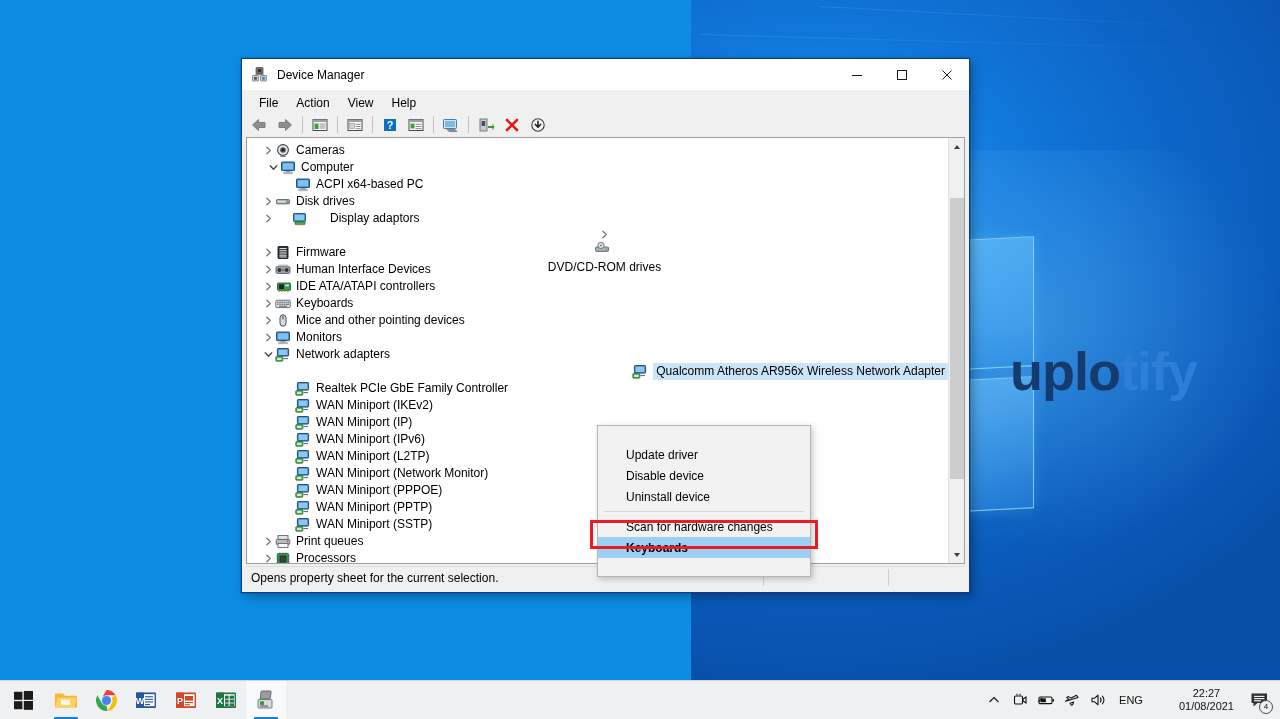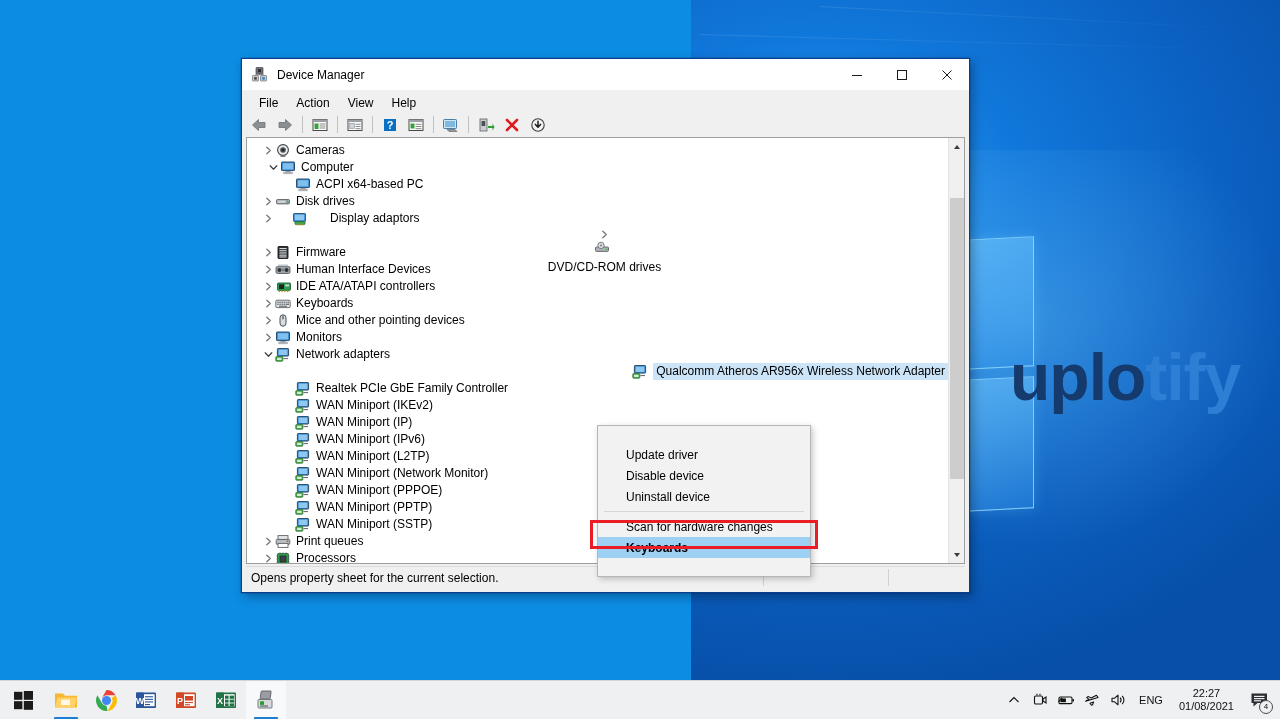--- a/index.html
+++ b/index.html
@@ -37,21 +37,21 @@
   }
   #wp-pane-a { top:0; height:130px; transform: skewY(-3deg); }
   #wp-pane-b { top:140px; height:132px; transform: skewY(-3deg); }
   #wp-glow {
     position:absolute; left:900px; top:150px; width:420px; height:430px;
     background: radial-gradient(ellipse at 30% 40%, rgba(140,215,255,0.30), rgba(140,215,255,0) 62%);
     pointer-events:none;
   }
   #watermark {
     position:absolute; left:1010px; top:344px;
-    font-size:66px; font-weight:bold; letter-spacing:-1px;
+    font-size:54px; font-weight:bold; letter-spacing:-1px;
     white-space:nowrap; line-height:1;
   }
   #watermark .wm-dark { color:#153a6e; }
   #watermark .wm-light { color:#2d7fd6; }
 
   
   #window {
     position:absolute; left:241px; top:58px; width:729px; height:535px;
     background:#f0f0f0;
     border:1px solid #0a3d91;
@@ -142,21 +142,21 @@
   .tb-app.active { background:#f8f9fa; }
   .tb-app .underline {
     position:absolute; bottom:0; left:8px; right:8px; height:3px; background:#1a7fd4; border-radius:1px;
   }
   #tb-start { width:46px; }
   #tray { margin-left:auto; display:flex; align-items:center; height:39px; padding-right:4px; }
   .tray-ico { width:26px; height:39px; display:flex; align-items:center; justify-content:center; cursor:default; }
   #tray-lang { font-size:11px; color:#101010; padding:0 8px; cursor:default; }
   #tray-clock {
     font-size:11px; color:#101010; text-align:center; line-height:13px;
-    padding:0 8px; cursor:default;
+    padding:0 8px; cursor:default;margin-left:20px;
   }
   #tray-notify { width:34px; height:39px; display:flex; align-items:center; justify-content:center; position:relative; cursor:default; }
   #notify-badge {
     position:absolute; right:3px; bottom:6px; width:14px; height:14px;
     border-radius:50%; background:#eff0f1; border:1px solid #4a4a4a;
     font-size:8px; color:#111; display:flex; align-items:center; justify-content:center;
   }
 </style>
 </head>
 <body>

